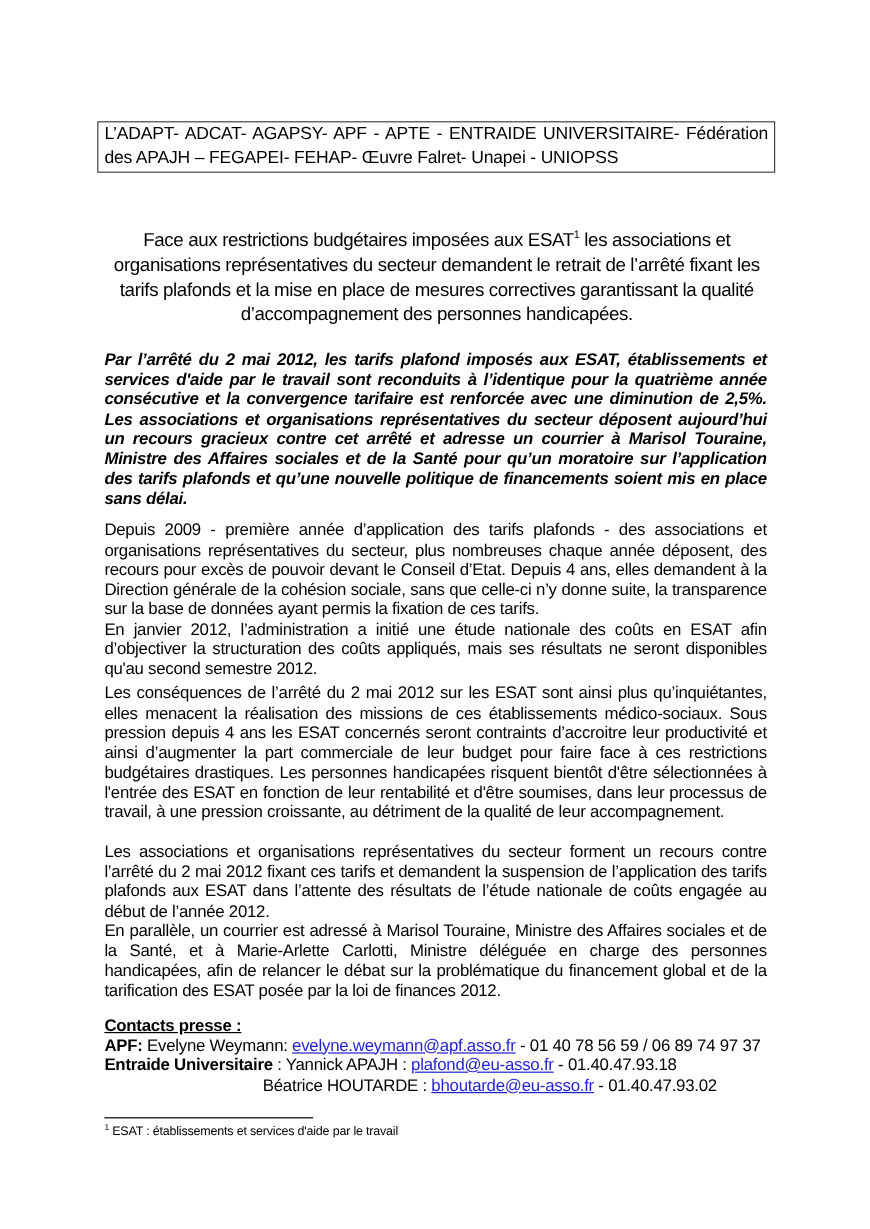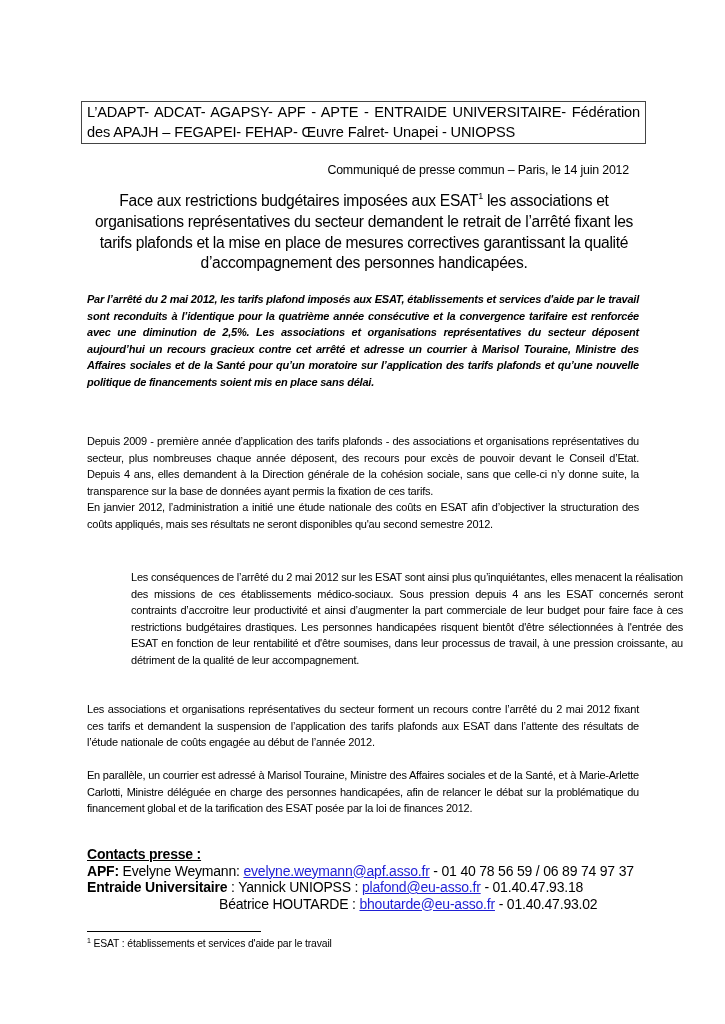--- a/index.html
+++ b/index.html
@@ -20,26 +20,26 @@
     font-size: 12.4px; line-height: 16px; letter-spacing: -0.2px;
   }
   .title {
     position: absolute; left: 84px; top: 175px; width: 560px;
     font-size: 15.6px; font-weight: normal; line-height: 20.8px;
     text-align: center; letter-spacing: -0.3px;
   }
   .title sup { font-size: 9px; vertical-align: 7px; line-height: 0; }
   .body-text {
     position: absolute; left: 87px; width: 552px;
-    font-size: 11px; line-height: 16.5px; text-align: justify;
+    font-size: 14px; line-height: 16.5px; text-align: justify;
     letter-spacing: -0.22px;
   }
   .lead { font-style: italic; font-weight: bold; top: 275px; }
   .p1 { top: 404px; margin-top: 13px; }
-  .p2 { top: 553px; margin-left: 44px; }
+  .p2 { top: 553px; }
   .p3 { top: 685px; }
   .p4 { top: 751px; }
   .contacts {
     position: absolute; left: 87px; top: 830px; width: 560px;
     font-size: 14px; line-height: 16.5px; letter-spacing: -0.2px;
   }
   .contacts .heading { font-weight: bold; text-decoration: underline; }
   .contacts b { font-weight: bold; }
   .contacts a { color: #1f1fd6; text-decoration: underline; }
   .contacts .indent { padding-left: 132px; }
@@ -55,21 +55,20 @@
 </style>
 </head>
 <body>
 
 <div class="page">
 
   <div class="org-box">
     <span>L’ADAPT- ADCAT- AGAPSY- APF - APTE - ENTRAIDE UNIVERSITAIRE- Fédération des APAJH – FEGAPEI- FEHAP- Œuvre Falret- Unapei - UNIOPSS</span>
   </div>
 
-  <div class="dateline">Communiqué de presse commun – Paris, le 14 juin 2012</div>
 
   <div class="title">
     <span>Face aux restrictions budgétaires imposées aux ESAT</span><sup>1</sup><span> les associations et organisations représentatives du secteur demandent le retrait de l’arrêté fixant les tarifs plafonds et la mise en place de mesures correctives garantissant la qualité d’accompagnement des personnes handicapées.</span>
   </div>
 
   <div class="body-text lead">Par l’arrêté du 2 mai 2012,  les tarifs plafond imposés aux ESAT, établissements et services d'aide par le travail sont reconduits à l’identique  pour la quatrième année consécutive et la convergence tarifaire est renforcée avec une diminution de 2,5%. Les associations et organisations représentatives du secteur déposent aujourd’hui un recours gracieux contre cet arrêté et adresse un courrier à Marisol Touraine, Ministre des Affaires sociales et de la Santé pour qu’un moratoire sur l’application des tarifs plafonds et qu’une nouvelle politique de financements soient mis en place sans délai.</div>
 
   <div class="body-text p1">
     <div>Depuis 2009 - première année d’application des tarifs plafonds - des associations et organisations représentatives du secteur, plus nombreuses chaque année déposent, des recours pour excès de pouvoir devant le Conseil d’Etat. Depuis 4 ans, elles  demandent à la Direction générale de la cohésion sociale, sans que celle-ci n’y donne suite, la transparence sur la base de données ayant permis la fixation de ces tarifs.</div>
     <div>En janvier 2012, l’administration a initié une étude nationale des coûts en ESAT afin d’objectiver la structuration des coûts appliqués, mais  ses résultats ne seront disponibles qu'au second semestre 2012.</div>
@@ -80,21 +79,21 @@
   <div class="body-text p3">Les associations et organisations représentatives du secteur forment un recours contre l’arrêté du 2 mai 2012 fixant ces tarifs et demandent la suspension de l’application des tarifs plafonds aux ESAT dans l’attente des résultats de l’étude nationale de coûts engagée au début de l’année 2012.</div>
 
   <div class="body-text p4">En parallèle, un courrier est adressé à Marisol Touraine, Ministre des Affaires sociales et de la Santé, et à Marie-Arlette Carlotti, Ministre déléguée en charge des personnes handicapées, afin de relancer le débat sur la problématique du financement global et de la tarification des ESAT posée par la loi de finances 2012.</div>
 
   <div class="contacts">
     <div class="heading">Contacts presse :</div>
     <div>
       <b>APF:</b><span> Evelyne Weymann: </span><a>evelyne.weymann@apf.asso.fr</a><span>  - 01 40 78 56 59 / 06 89 74 97 37</span>
     </div>
     <div>
-      <b>Entraide Universitaire</b><span> : Yannick UNIOPSS :  </span><a>plafond@eu-asso.fr</a><span> - 01.40.47.93.18</span>
+      <b>Entraide Universitaire</b><span> : Yannick APAJH :  </span><a>plafond@eu-asso.fr</a><span> - 01.40.47.93.18</span>
     </div>
     <div class="indent">
       <span>Béatrice HOUTARDE : </span><a>bhoutarde@eu-asso.fr</a><span> -  01.40.47.93.02</span>
     </div>
   </div>
 
   <div class="fn-rule"></div>
   <div class="footnote">
     <sup>1</sup><span> ESAT : établissements et services d'aide par le travail</span>
   </div>

